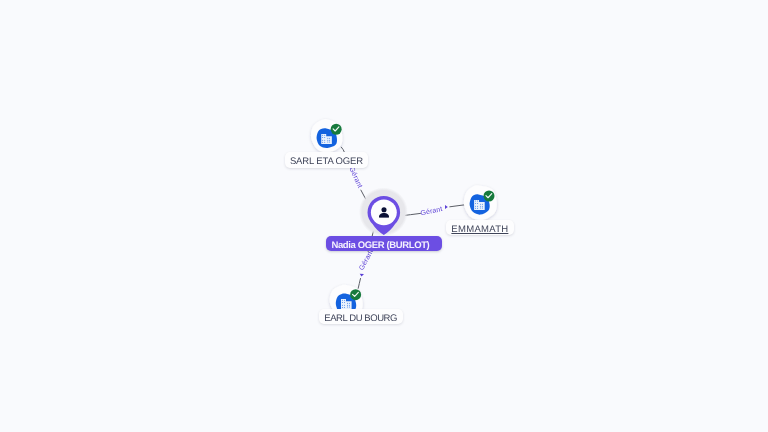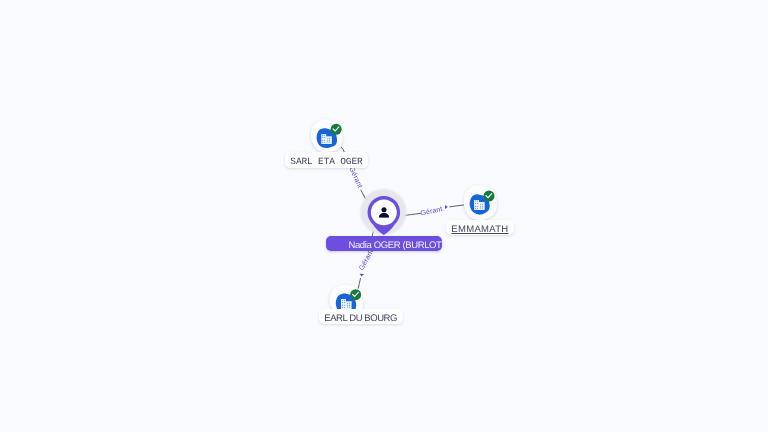--- a/index.html
+++ b/index.html
@@ -11,21 +11,21 @@
   #stage{position:relative;width:768px;height:432px;background:#f9fafd;}
   svg.layer{position:absolute;left:0;top:0;width:768px;height:432px;overflow:visible;
                transform:translateZ(0);}
   .nlabel,.plabel{position:absolute;border-radius:5px;white-space:nowrap;
           font-size:9.5px;line-height:15.2px;height:15.4px;text-align:center;
           transform:translateZ(0);box-sizing:border-box;padding-top:1.8px;}
   .nlabel{background:#fdfdfe;color:#3f4459;
           box-shadow:0 1px 2.5px rgba(40,45,70,.14);}
   .plabel{background:#6c4ee3;color:#f4f1fe;
           box-shadow:0 1px 2.5px rgba(40,45,70,.22);
-          text-align:left;padding-left:22px;}
+          text-align:left;padding-left:5px;font-weight:bold;}
 </style>
 </head>
 <body>
 
 <div id="stage">
 
   <svg class="layer" viewBox="0 0 768 432">
     <defs>
       <filter id="nshadow" x="-80%" y="-80%" width="260%" height="260%">
         <feDropShadow dx="0" dy="1" stdDeviation="1.7" flood-color="#2b3050" flood-opacity="0.18"></feDropShadow>
@@ -112,18 +112,18 @@
       <path d="M372.56 224.00 A16.30 16.30 0 1 1 395.04 224.00 Q391.00 230.60 383.80 234.90 Q376.60 230.60 372.56 224.00 Z" fill="#6c4ee3"></path>
       <circle cx="383.85" cy="212.35" r="12.95" fill="#fdfdfe"></circle>
       <g fill="#0b1136">
         <circle cx="384" cy="209.8" r="2.55"></circle>
         <path d="M379.1 217.4 C379.1 214.3 381.3 213.1 384 213.1 C386.7 213.1 388.9 214.3 388.9 217.4 Z"></path>
         <rect x="379.1" y="215.6" width="9.8" height="1.75" rx="0.5"></rect>
       </g>
     </g>
   </svg>
 
-  <div class="nlabel" style="left:285.2px;top:152.3px;width:82.6px;letter-spacing:-0.15px;text-indent:-0.15px;font-family:Liberation Mono, monospace;">SARL ETA OGER</div>
+  <div class="nlabel" style="left:285.2px;top:152.3px;width:82.6px;letter-spacing:-0.15px;text-indent:-0.15px;">SARL ETA OGER</div>
   <div class="nlabel" style="left:445.9px;top:219.9px;width:67.7px;letter-spacing:0.29px;text-indent:0.29px;text-decoration:underline;">EMMAMATH</div>
   <div class="nlabel" style="left:304.1px;top:309px;width:83.5px;letter-spacing:-0.43px;text-indent:-0.43px;margin-left:15px;">EARL DU BOURG</div>
   <div class="plabel" style="left:326.4px;top:236.1px;width:115.2px;letter-spacing:-0.37px;">Nadia OGER (BURLOT)</div>
 
 </div>
 
 </body></html>

